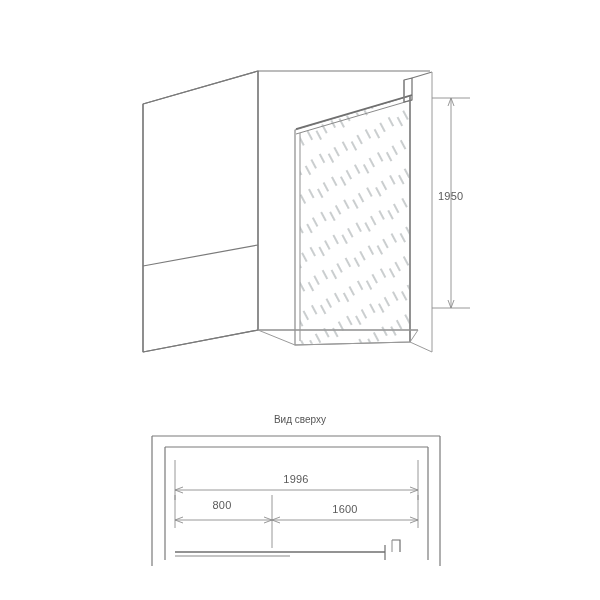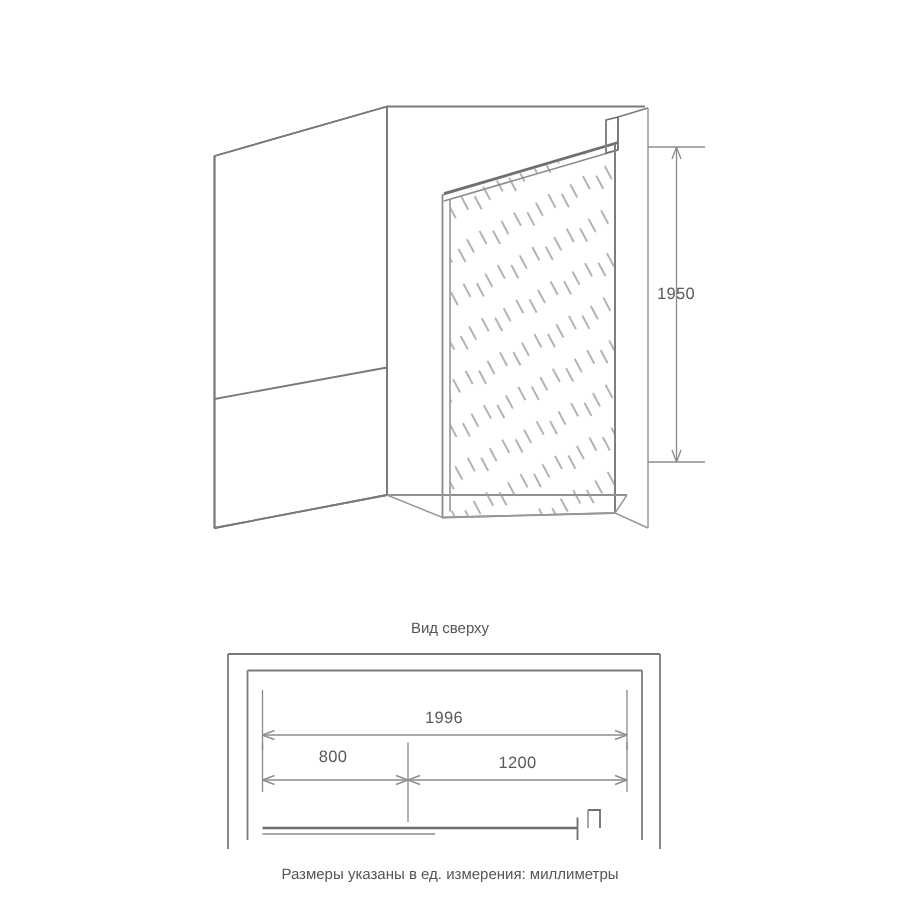--- a/index.html
+++ b/index.html
@@ -138,19 +138,18 @@
       <path d="M418 520 L410 517 M418 520 L410 523"></path>
     </g>
   </svg>
 
   <div class="lbl" style="left:438px; top:190px;">1950</div>
 
   <div class="lbl center" style="left:296px; top:473px;">1996</div>
 
   <div class="lbl center" style="left:222px; top:499px;">800</div>
 
-  <div class="lbl center" style="left:345px; top:503px;">1200</div>
+  <div class="lbl center" style="left:345px; top:503px;">1600</div>
 
   <div class="caption" style="left:300px; top:414px;">Вид сверху</div>
 
-  <div class="caption" style="left:300px; top:578px;">Размеры указаны в ед. измерения: миллиметры</div>
 
 </div>
 
 </body></html>

